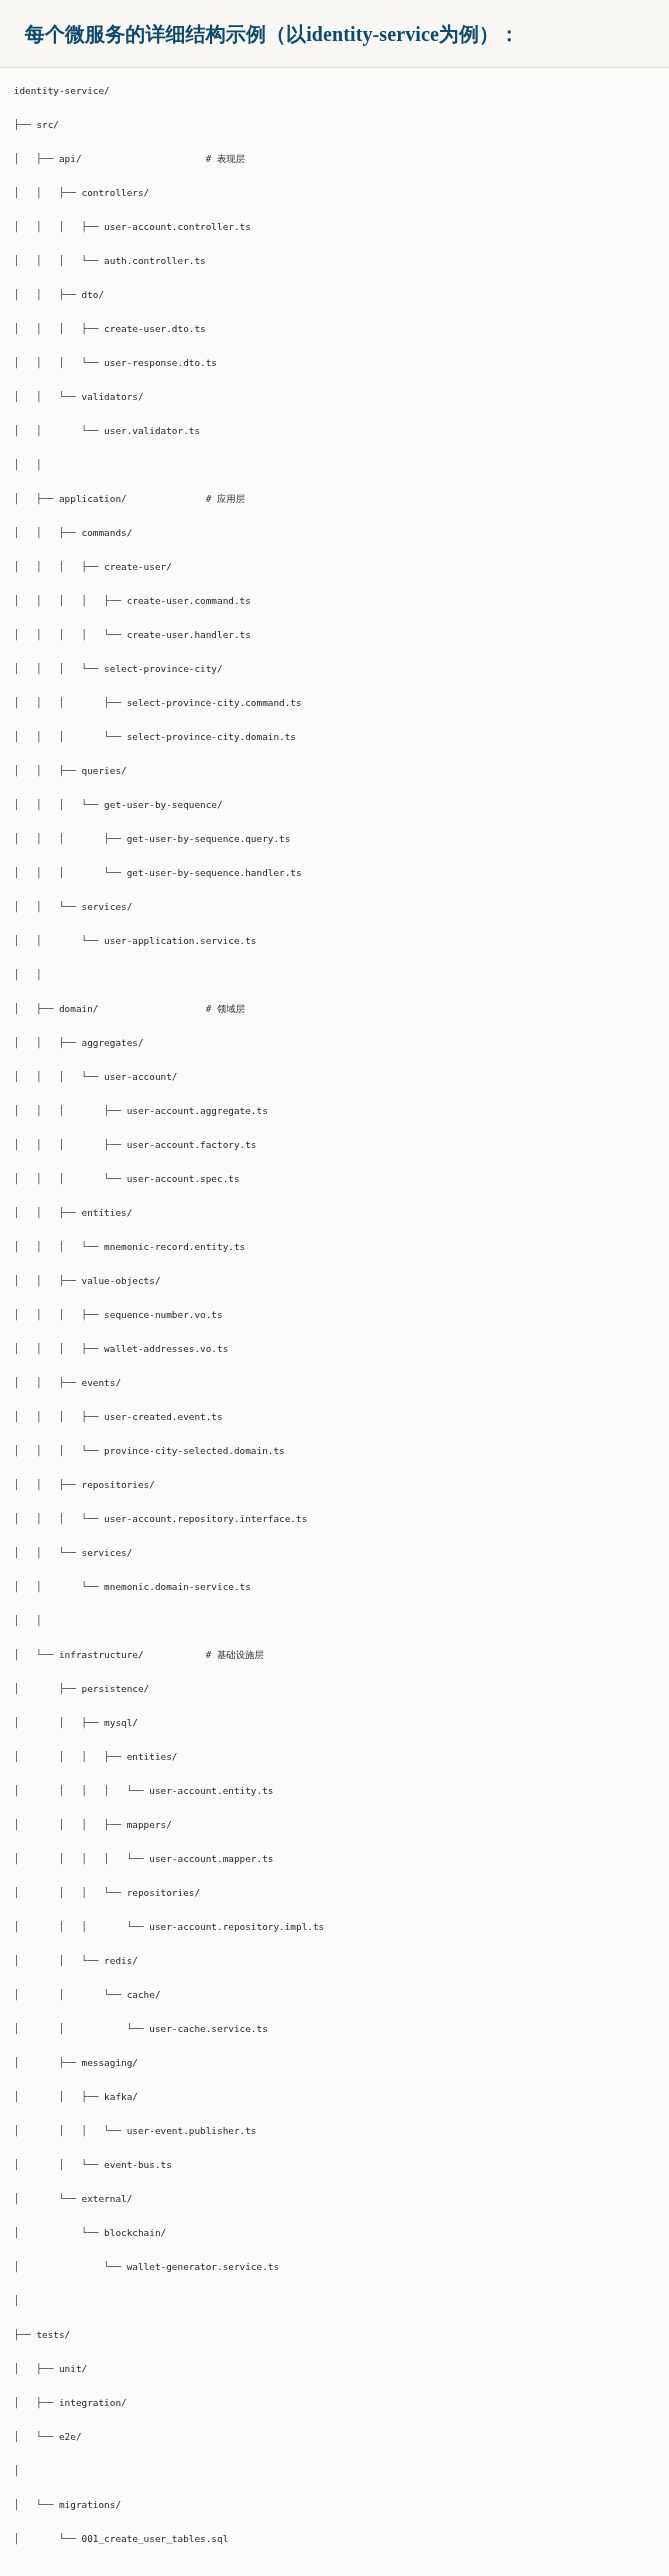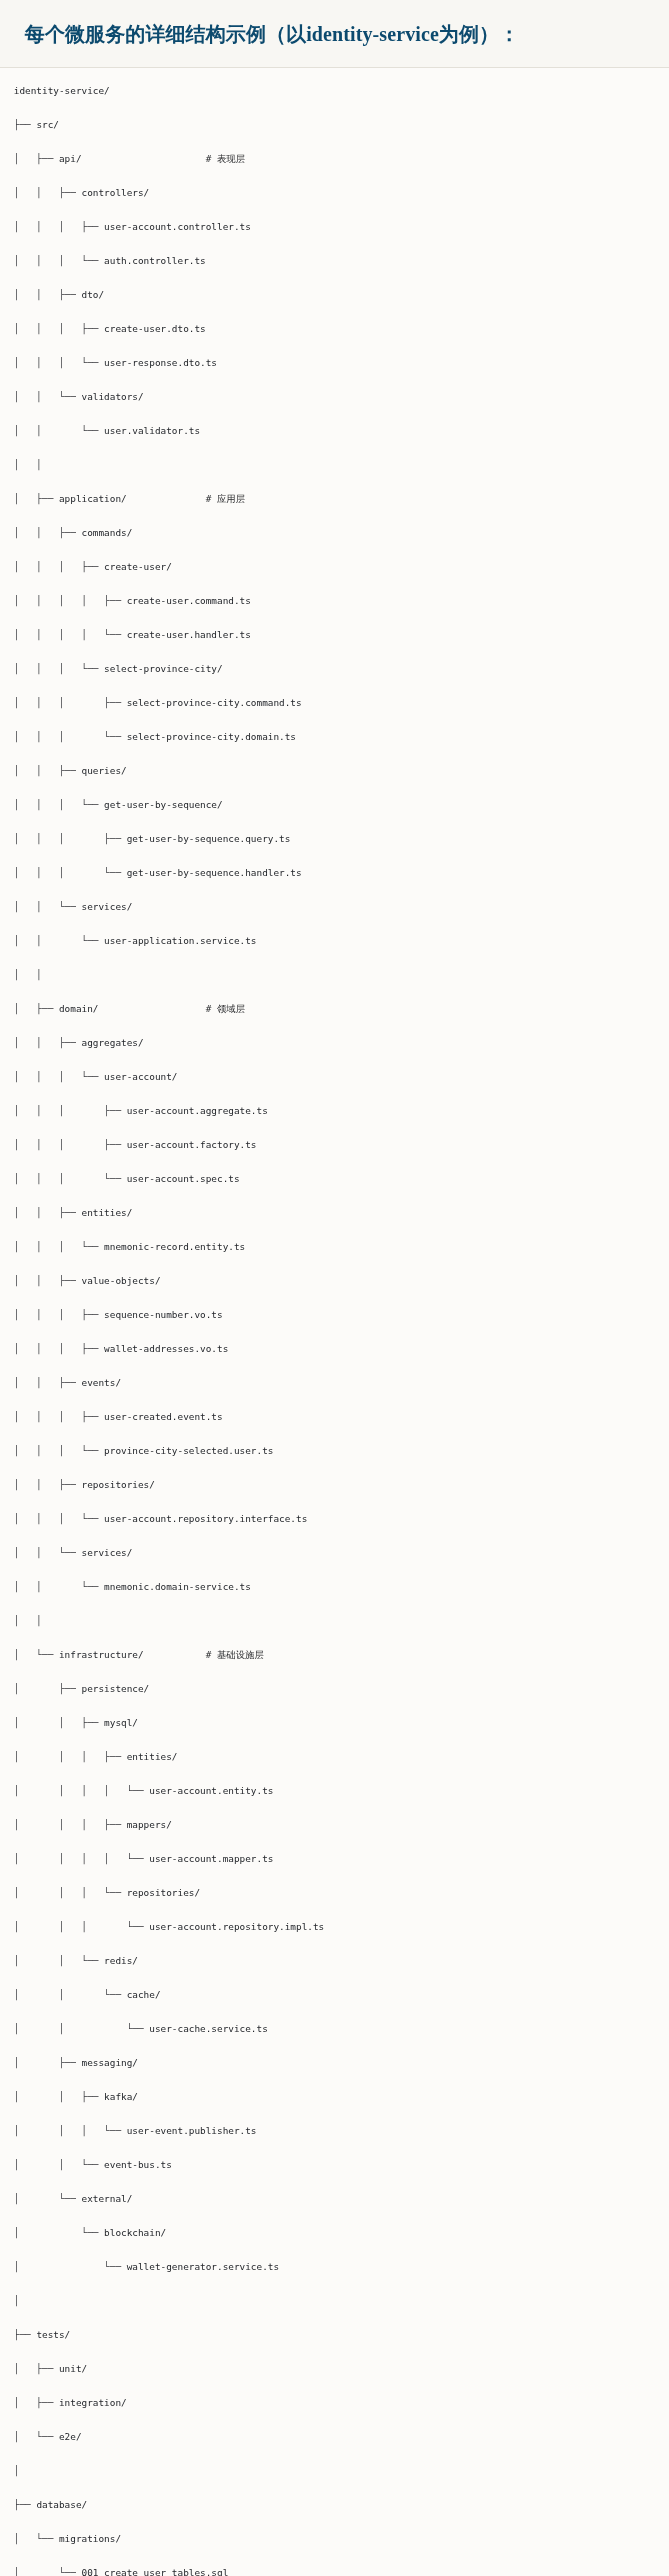--- a/index.html
+++ b/index.html
@@ -113,21 +113,21 @@
 <span class="row"><span class="glyphs">│   │   │       ├── </span><span class="name">user-account.aggregate.ts</span></span>
 <span class="row"><span class="glyphs">│   │   │       ├── </span><span class="name">user-account.factory.ts</span></span>
 <span class="row"><span class="glyphs">│   │   │       └── </span><span class="name">user-account.spec.ts</span></span>
 <span class="row"><span class="glyphs">│   │   ├── </span><span class="name">entities/</span></span>
 <span class="row"><span class="glyphs">│   │   │   └── </span><span class="name">mnemonic-record.entity.ts</span></span>
 <span class="row"><span class="glyphs">│   │   ├── </span><span class="name">value-objects/</span></span>
 <span class="row"><span class="glyphs">│   │   │   ├── </span><span class="name">sequence-number.vo.ts</span></span>
 <span class="row"><span class="glyphs">│   │   │   ├── </span><span class="name">wallet-addresses.vo.ts</span></span>
 <span class="row"><span class="glyphs">│   │   ├── </span><span class="name">events/</span></span>
 <span class="row"><span class="glyphs">│   │   │   ├── </span><span class="name">user-created.event.ts</span></span>
-<span class="row"><span class="glyphs">│   │   │   └── </span><span class="name">province-city-selected.user.ts</span></span>
+<span class="row"><span class="glyphs">│   │   │   └── </span><span class="name">province-city-selected.domain.ts</span></span>
 <span class="row"><span class="glyphs">│   │   ├── </span><span class="name">repositories/</span></span>
 <span class="row"><span class="glyphs">│   │   │   └── </span><span class="name">user-account.repository.interface.ts</span></span>
 <span class="row"><span class="glyphs">│   │   └── </span><span class="name">services/</span></span>
 <span class="row"><span class="glyphs">│   │       └── </span><span class="name">mnemonic.domain-service.ts</span></span>
 <span class="row blank"><span class="glyphs">│   │</span><span class="name"></span></span>
 <span class="row"><span class="glyphs">│   └── </span><span class="name">infrastructure/</span><span class="comment">           # 基础设施层</span></span>
 <span class="row"><span class="glyphs">│       ├── </span><span class="name">persistence/</span></span>
 <span class="row"><span class="glyphs">│       │   ├── </span><span class="name">mysql/</span></span>
 <span class="row"><span class="glyphs">│       │   │   ├── </span><span class="name">entities/</span></span>
 <span class="row"><span class="glyphs">│       │   │   │   └── </span><span class="name">user-account.entity.ts</span></span>
@@ -144,21 +144,20 @@
 <span class="row"><span class="glyphs">│       │   └── </span><span class="name">event-bus.ts</span></span>
 <span class="row"><span class="glyphs">│       └── </span><span class="name">external/</span></span>
 <span class="row"><span class="glyphs">│           └── </span><span class="name">blockchain/</span></span>
 <span class="row"><span class="glyphs">│               └── </span><span class="name">wallet-generator.service.ts</span></span>
 <span class="row blank"><span class="glyphs">│</span><span class="name"></span></span>
 <span class="row"><span class="glyphs">├── </span><span class="name">tests/</span></span>
 <span class="row"><span class="glyphs">│   ├── </span><span class="name">unit/</span></span>
 <span class="row"><span class="glyphs">│   ├── </span><span class="name">integration/</span></span>
 <span class="row"><span class="glyphs">│   └── </span><span class="name">e2e/</span></span>
 <span class="row blank"><span class="glyphs">│</span><span class="name"></span></span>
-<span class="row"><span class="glyphs">├── </span><span class="name">database/</span></span>
 <span class="row"><span class="glyphs">│   └── </span><span class="name">migrations/</span></span>
 <span class="row"><span class="glyphs">│       └── </span><span class="name">001_create_user_tables.sql</span></span>
 
 
 
 
 
 
 
 

